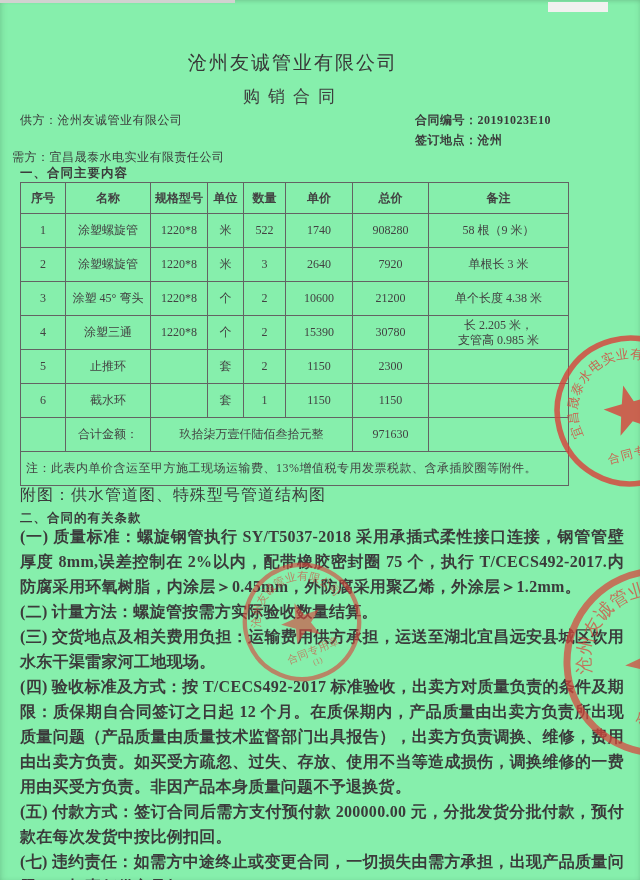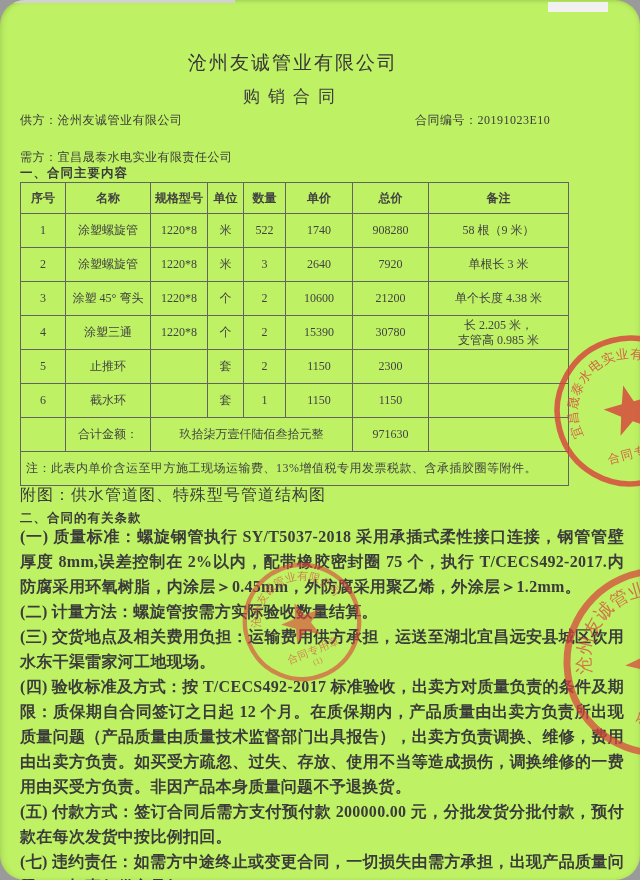--- a/index.html
+++ b/index.html
@@ -1,39 +1,38 @@
 <!DOCTYPE html>
 <html><head>
 <meta charset="utf-8">
 <style>
   html,body{margin:0;padding:0;background:#9a9a9a;}
   .page{
     position:relative;
     width:640px;height:880px;
     margin:0 auto;
-    background:#bef264;
+    background:#86efac;
     overflow:hidden;
     font-family:"Liberation Serif","DejaVu Serif",serif;
     color:#3b3b3b;
     box-shadow:inset 4px 0 7px -3px rgba(0,0,0,.14), inset -3px 0 6px -3px rgba(0,0,0,.10), inset 0 3px 5px -2px rgba(0,0,0,.10);
-    border-radius:25px;
   }
   .scan-edge-top{position:absolute;top:0;left:0;width:235px;height:3px;background:#d2d2d0;}
   .scan-mark{position:absolute;top:2px;left:548px;width:60px;height:10px;background:#f1f1ef;}
 
   .doc-title{position:absolute;top:50px;left:-27px;width:640px;text-align:center;
     font-size:19px;letter-spacing:2px;color:#383838;}
   .doc-subtitle{position:absolute;top:85px;left:-27px;width:640px;text-align:center;
     font-size:17px;letter-spacing:8px;color:#3d3d3d;}
 
   .info-line{position:absolute;font-size:12px;letter-spacing:.5px;white-space:nowrap;}
   .supplier-line{top:112px;left:20px;}
-  .buyer-line{top:149px;left:20px;}
+  .buyer-line{top:149px;left:12px;}
   .right-info{position:absolute;top:111px;left:415px;font-size:12px;line-height:19.5px;letter-spacing:.5px;}
-  .right-info div{white-space:nowrap;}
+  .right-info div{white-space:nowrap;font-weight:bold;}
 
   .section-title{position:absolute;left:20px;font-size:12.5px;font-weight:600;letter-spacing:1px;}
   .section-1{top:165px;}
   .section-2{top:510px;}
   .attachment{position:absolute;top:485px;left:20px;font-size:16px;letter-spacing:1px;}
 
   table.contract{
     position:absolute;top:182px;left:20px;
     width:548px;border-collapse:collapse;table-layout:fixed;
     font-size:12px;color:#424242;
@@ -65,20 +64,21 @@
   <div class="scan-mark"></div>
 
   <div class="doc-title">沧州友诚管业有限公司</div>
   <div class="doc-subtitle">购销合同</div>
 
   <div class="info-line supplier-line"><span>供方：</span><span>沧州友诚管业有限公司</span></div>
   <div class="info-line buyer-line"><span>需方：</span><span>宜昌晟泰水电实业有限责任公司</span></div>
 
   <div class="right-info">
     <div><span>合同编号：</span><span>20191023E10</span></div>
+    <div><span>签订地点：</span><span>沧州</span></div>
   </div>
 
   <div class="section-title section-1">一、合同主要内容</div>
 
   <table class="contract">
     <colgroup>
       <col style="width:45px">
         <col style="width:85px">
         <col style="width:57px">
         <col style="width:36px">

